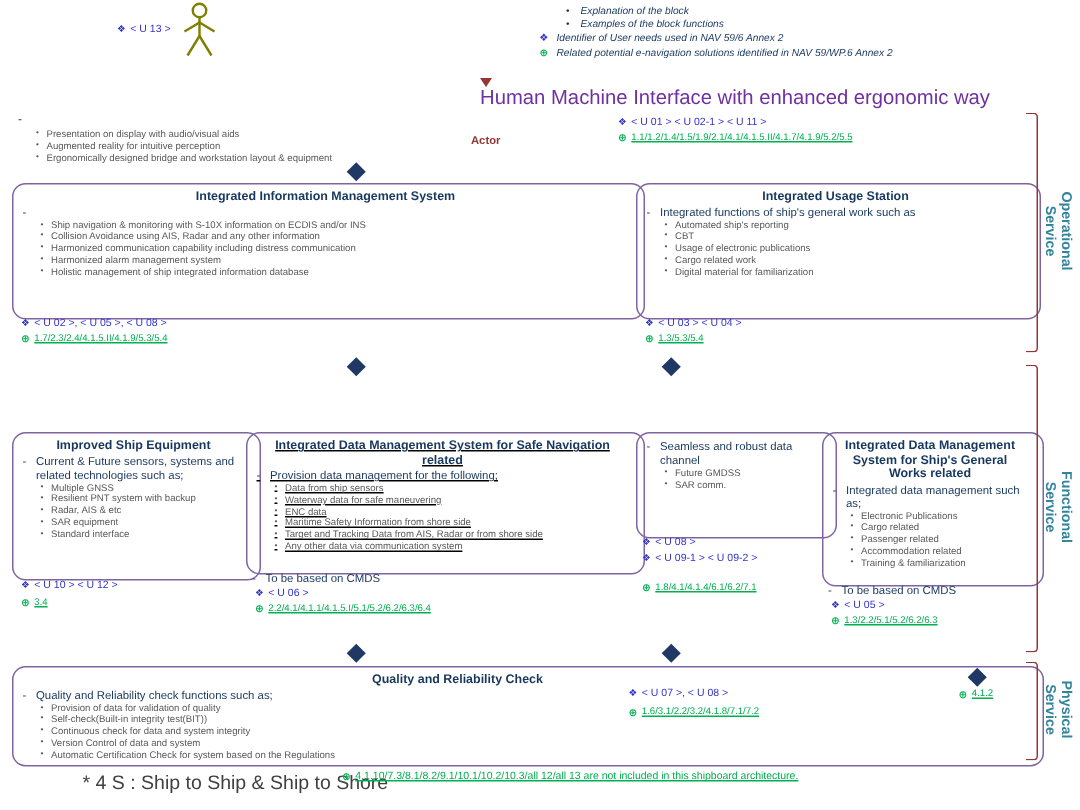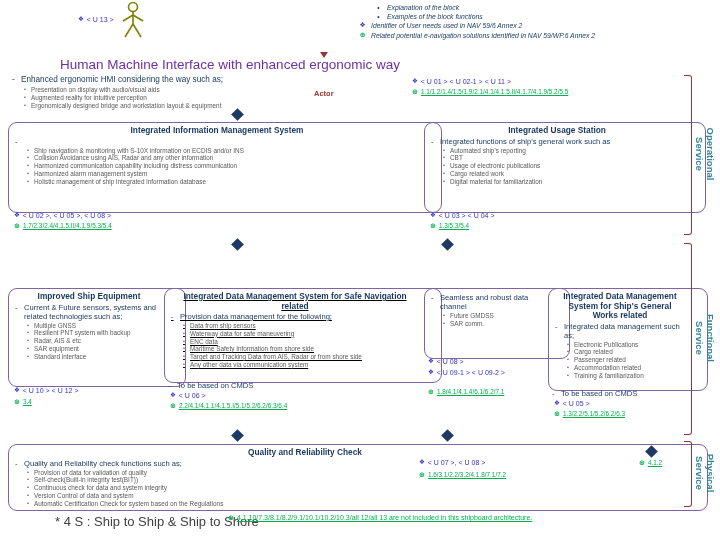--- a/index.html
+++ b/index.html
@@ -1,34 +1,34 @@
 <!DOCTYPE html>
 <html><head>
 <meta charset="utf-8">
 <style>
   html,body{margin:0;padding:0;background:#fff;}
   .canvas{position:relative;width:720px;height:540px;background:#fff;font-family:"Liberation Sans",sans-serif;overflow:hidden;}
   .abs{position:absolute;}
-  .blk{border:1px solid #8064A2;border-radius:9px;padding:3px 22px 2px 6px;}
+  .blk{border:1px solid #8064A2;border-radius:9px;padding:3px 10px 2px 6px;}
   .blk-title{color:#17375E;font-weight:bold;font-size:8.3px;line-height:9.5px;text-align:center;margin-bottom:1px;}
   .intro{display:flex;gap:4px;color:#17375E;font-size:7.6px;line-height:9px;margin:1px 0;}
   .intro.lg{font-size:8.2px;line-height:10px;}
   .intro .mark{flex:0 0 5px;}
   .bl{display:flex;gap:3px;color:#595959;font-size:6.4px;line-height:7.8px;padding-left:12px;}
   .bl .mark{flex:0 0 4px;font-size:5.5px;line-height:7.8px;}
   .needs{display:flex;gap:3px;color:#3333CC;font-size:7px;line-height:9px;}
   .needs .mark{color:#3333CC;font-family:"DejaVu Sans",sans-serif;font-size:6.5px;}
   .sols{display:flex;gap:3px;font-size:6.4px;line-height:8px;color:#00B050;}
   .sols .mark{font-weight:bold;font-family:"DejaVu Sans",sans-serif;font-size:7px;}
   .sols .txt{text-decoration:underline;}
   .legend-row{display:flex;gap:4px;font-style:italic;color:#17375E;font-size:6.8px;line-height:9.2px;}
   .legend-row .mark{flex:0 0 9px;text-align:center;font-style:normal;}
   .mark.need{color:#3333CC;font-family:"DejaVu Sans",sans-serif;}
   .mark.plus{color:#00B050;font-weight:bold;font-family:"DejaVu Sans",sans-serif;}
-  .page-title{color:#7030A0;font-size:13.5px;text-align:left;}
+  .page-title{color:#7030A0;font-size:13.5px;text-align:right;}
   .svc{color:#31849B;font-weight:bold;font-size:9.5px;line-height:11px;text-align:center;transform:rotate(90deg);}
   .bracket{border:1.6px solid #943634;border-left:none;border-radius:0 3px 3px 0;}
   .diamond{width:9px;height:9px;background:#1F3864;transform:rotate(45deg);}
   .actor-label{color:#943634;font-size:7.5px;font-weight:bold;}
   .tri{width:0;height:0;border-left:4px solid transparent;border-right:4px solid transparent;border-top:6px solid #943634;}
   .footL{color:#404040;font-size:13px;}
 </style>
 </head>
 <body>
 
@@ -68,21 +68,20 @@
   </div>
 
   <div class="abs actor-label" style="left:314px;top:42px;margin-top:47px;">Actor</div>
   <div class="abs tri" style="left:320px;top:52px;"></div>
 
   <div class="abs page-title" style="left:60px;top:57px;width:600px;">Human Machine Interface with enhanced ergonomic way</div>
 
   <div class="abs" style="left:12px;top:74px;width:396px;">
     <div class="intro lg">
       <span class="mark">-</span>
-      <span>Enhanced ergonomic HMI considering the way such as;</span>
     </div>
     <div class="bl">
         <span class="mark">•</span>
         <span>Presentation on display with audio/visual aids</span>
       </div>
     <div class="bl">
         <span class="mark">•</span>
         <span>Augmented reality for intuitive perception</span>
       </div>
     <div class="bl">

